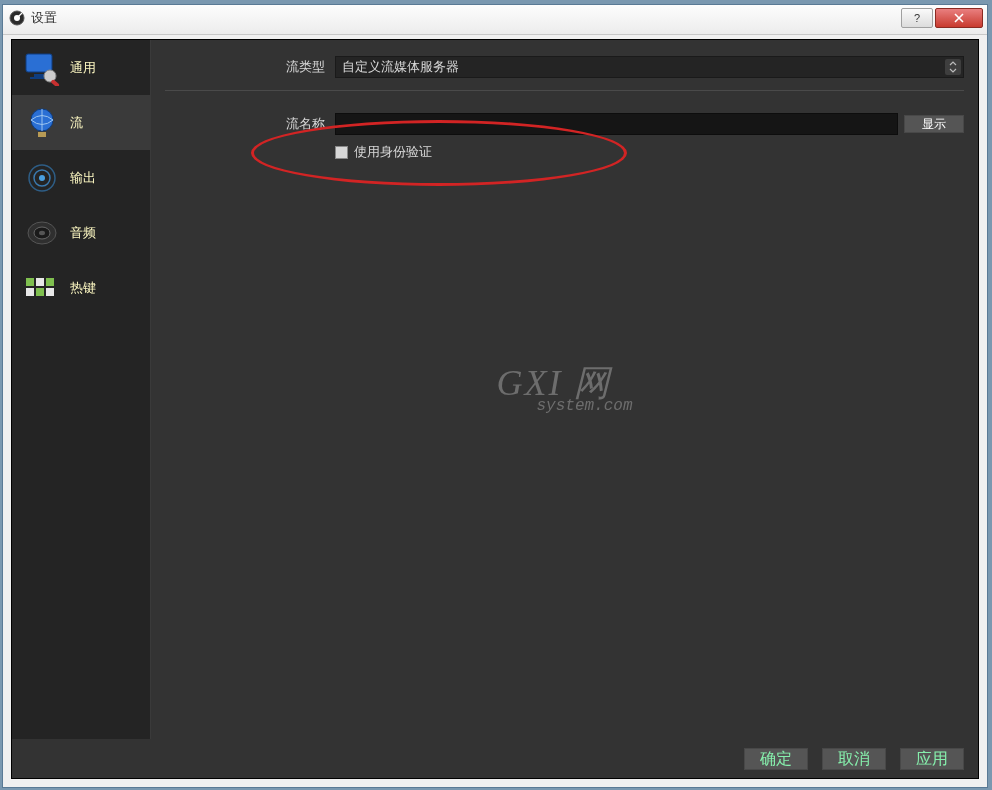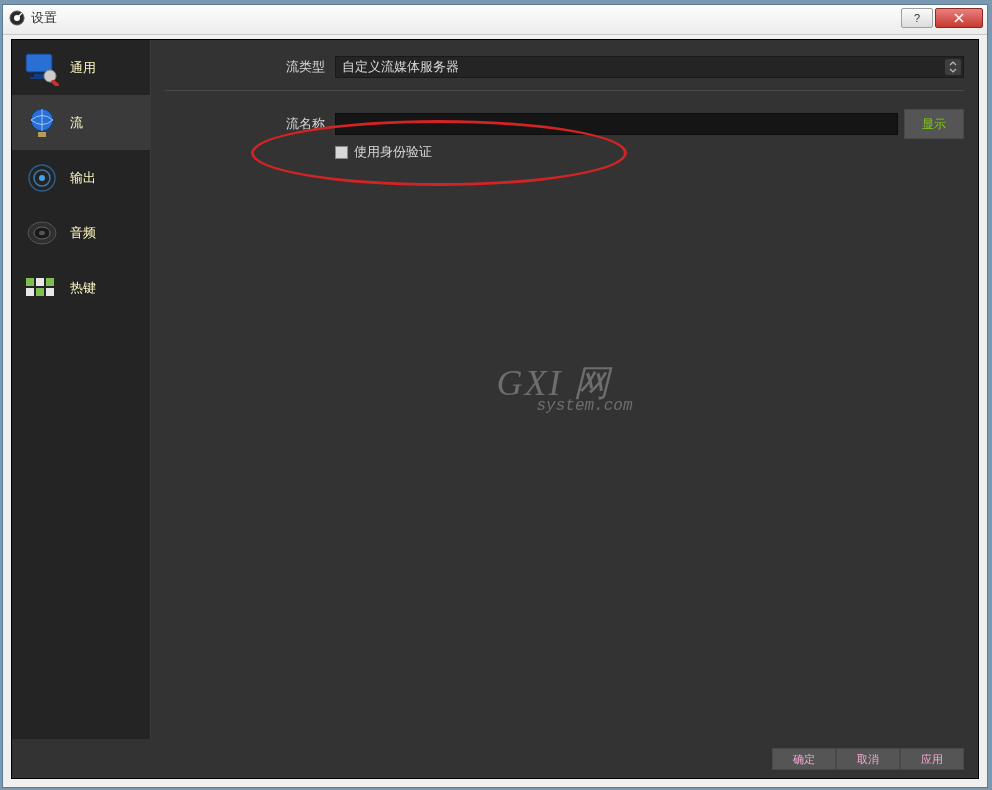--- a/index.html
+++ b/index.html
@@ -165,25 +165,25 @@
     padding: 0 6px;
     box-sizing: border-box;
   }
   .hr {
     height: 1px;
     background: #4a4a4a;
     margin: 10px 0 20px 0;
   }
   .btn-small {
     width: 60px;
-    height: 30px;
+    height: 18px;
     margin-left: 6px;
     background: #555555;
     border: 1px solid #484848;
-    color: #84cc16;
+    color: #ffffff;
     font-size: 12px;
     display: inline-flex;
     align-items: center;
     justify-content: center;
     cursor: pointer;
     box-sizing: border-box;
   }
   .chk-row {
     display: flex;
     align-items: center;
@@ -236,25 +236,25 @@
     background: #333333;
     display: flex;
     align-items: center;
     justify-content: flex-end;
     padding-right: 14px;
     border-top: 1px solid #333;
   }
   .button-bar .btn {
     width: 64px;
     height: 22px;
-    margin-left: 0;
+    margin-left: 14px;
     background: #555555;
     border: 1px solid #484848;
-    color: #f9a8d4;
-    font-size: 11px;
+    color: #86efac;
+    font-size: 16px;
     display: inline-flex;
     align-items: center;
     justify-content: center;
     cursor: pointer;
     box-sizing: border-box;
   }
 </style>
 </head>
 <body>
 

